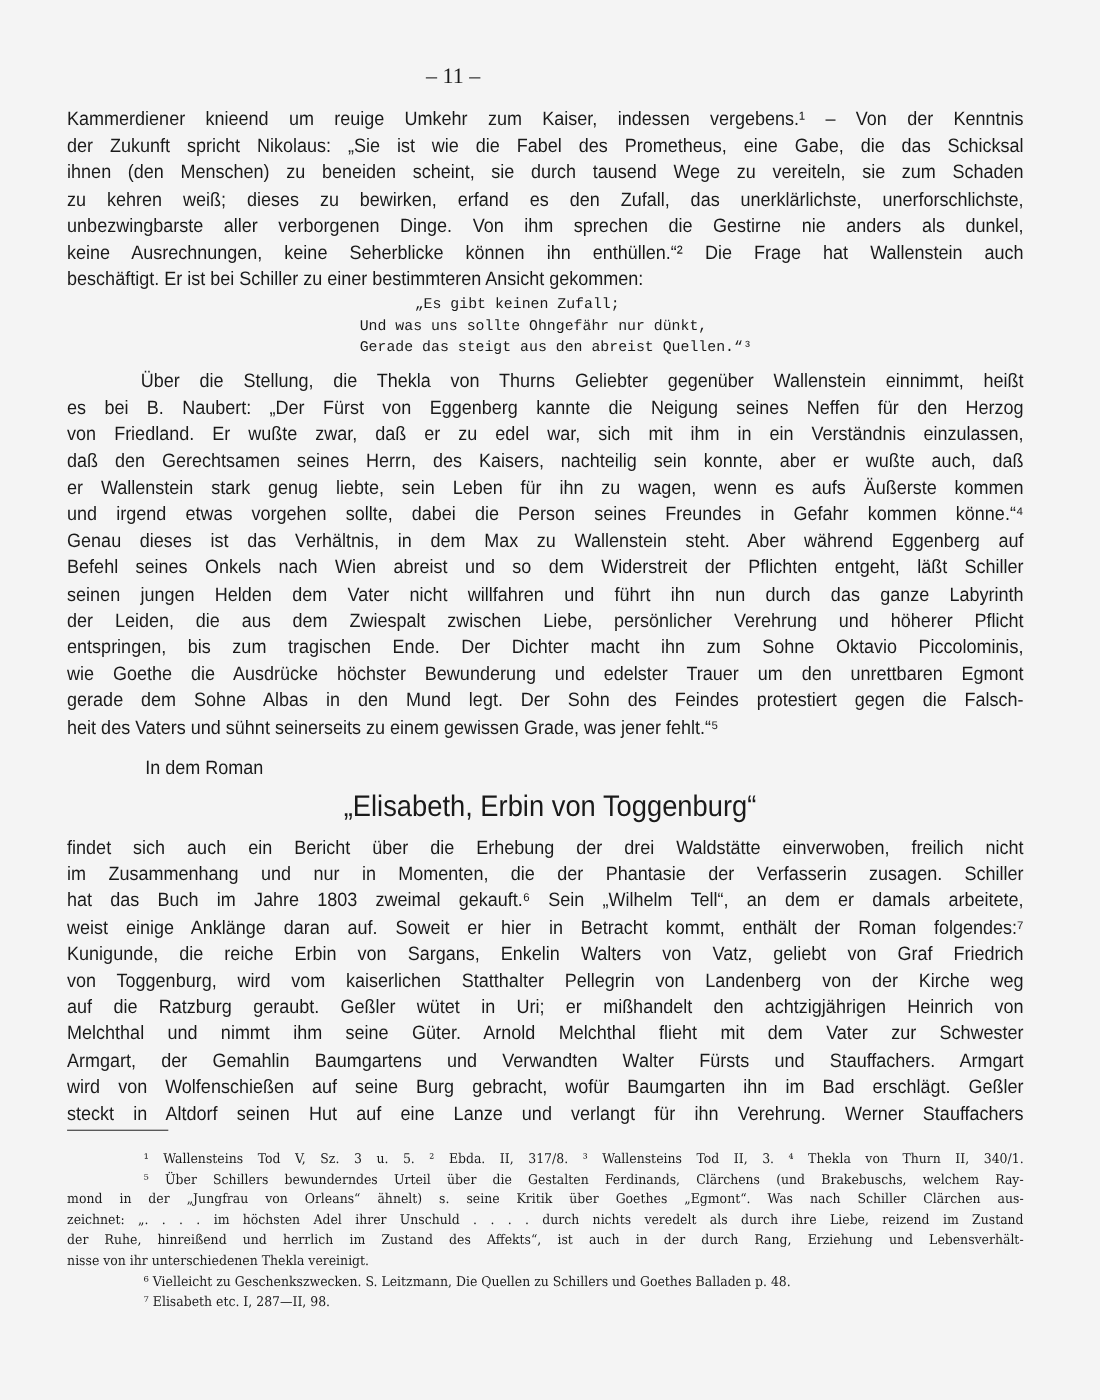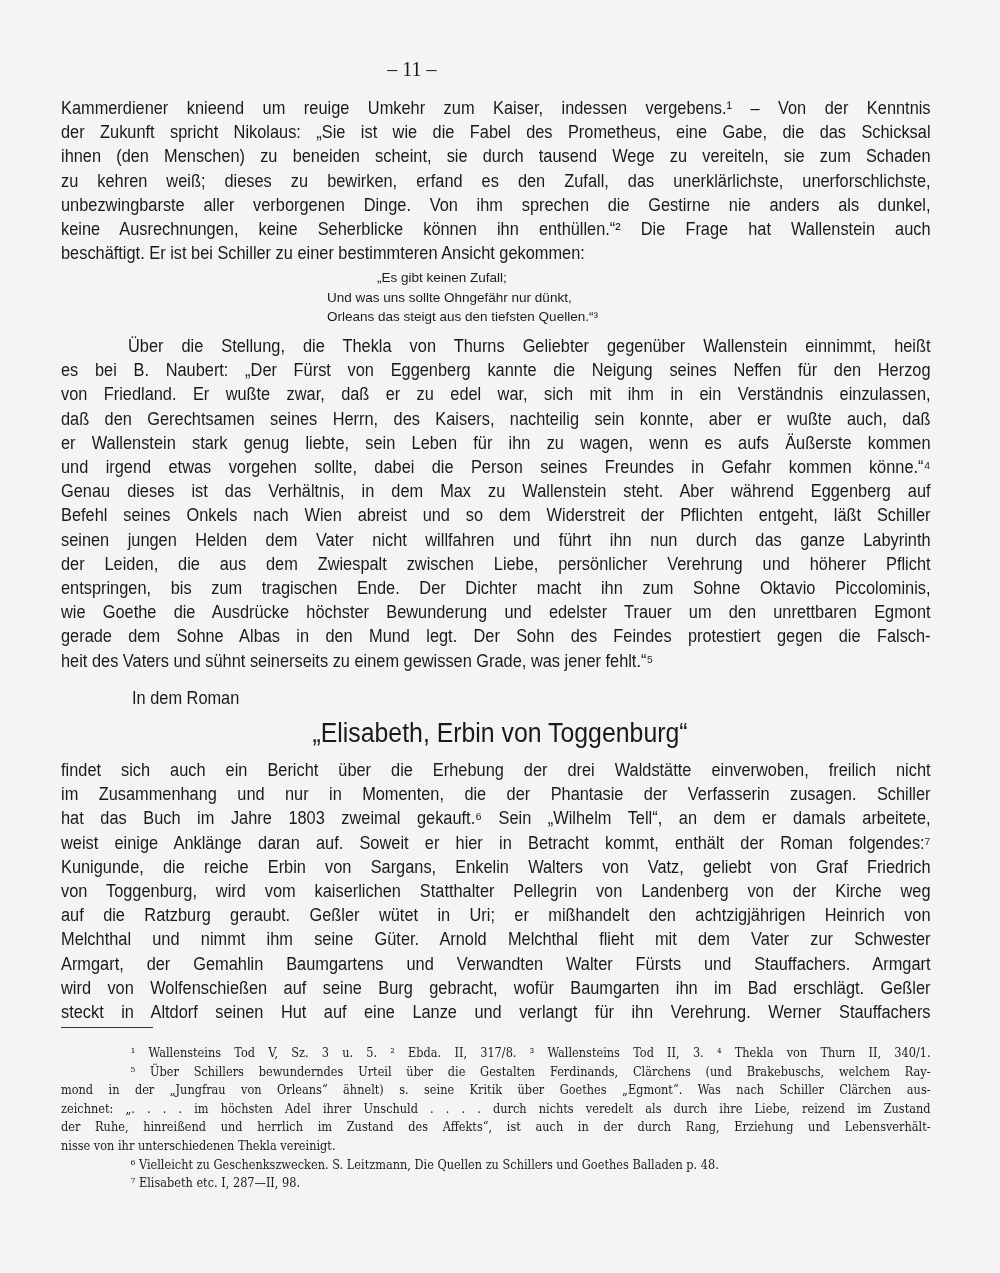--- a/index.html
+++ b/index.html
@@ -23,21 +23,21 @@
     line-height: 24.2px;
     transform: scaleX(0.93);
     transform-origin: left top;
     width: 935px;
   }
   .line { white-space: nowrap; display: block; text-align: justify; text-align-last: justify; }
   .line.last { text-align-last: left; }
   .line.indent { padding-left: 72px; }
   .poem {
     position: absolute; left: 327px; top: 268px;
-    font-family: Liberation Sans, sans-serif;
+    font-family: Liberation Mono, monospace;
     font-size: 13.5px; line-height: 19.5px;
   }
   .poem .pl { display: block; white-space: nowrap; }
   .poem .pl.first { padding-left: 50px; }
   .intro { position: absolute; left: 132px; top: 688px;
     font-family: "Liberation Sans", sans-serif; font-size: 17.6px;
     transform: scaleX(0.93); transform-origin: left top; }
   .heading {
     position: absolute; left: 0; width: 1000px; top: 718px;
     text-align: center;
@@ -68,21 +68,21 @@
   <span class="line">ihnen (den Menschen) zu beneiden scheint, sie durch tausend Wege zu vereiteln, sie zum Schaden</span>
   <span class="line">zu kehren weiß; dieses zu bewirken, erfand es den Zufall, das unerklärlichste, unerforschlichste,</span>
   <span class="line">unbezwingbarste aller verborgenen Dinge. Von ihm sprechen die Gestirne nie anders als dunkel,</span>
   <span class="line">keine Ausrechnungen, keine Seherblicke können ihn enthüllen.“² Die Frage hat Wallenstein auch</span>
   <span class="line last">beschäftigt. Er ist bei Schiller zu einer bestimmteren Ansicht gekommen:</span>
 </div>
 
 <div class="poem">
   <span class="pl first">„Es gibt keinen Zufall;</span>
   <span class="pl">Und was uns sollte Ohngefähr nur dünkt,</span>
-  <span class="pl">Orleans das steigt aus den tiefsten Quellen.“³</span>
+  <span class="pl">Gerade das steigt aus den abreist Quellen.“³</span>
 </div>
 
 <div class="body-text" style="top:334px">
   <span class="line indent">Über die Stellung, die Thekla von Thurns Geliebter gegenüber Wallenstein einnimmt, heißt</span>
   <span class="line">es bei B. Naubert: „Der Fürst von Eggenberg kannte die Neigung seines Neffen für den Herzog</span>
   <span class="line">von Friedland. Er wußte zwar, daß er zu edel war, sich mit ihm in ein Verständnis einzulassen,</span>
   <span class="line">daß den Gerechtsamen seines Herrn, des Kaisers, nachteilig sein konnte, aber er wußte auch, daß</span>
   <span class="line">er Wallenstein stark genug liebte, sein Leben für ihn zu wagen, wenn es aufs Äußerste kommen</span>
   <span class="line">und irgend etwas vorgehen sollte, dabei die Person seines Freundes in Gefahr kommen könne.“⁴</span>
   <span class="line">Genau dieses ist das Verhältnis, in dem Max zu Wallenstein steht. Aber während Eggenberg auf</span>

